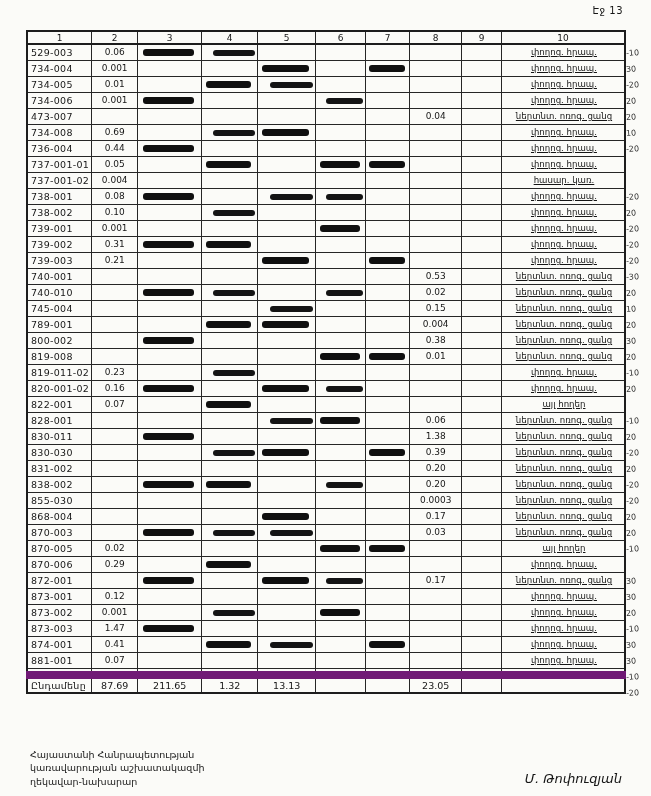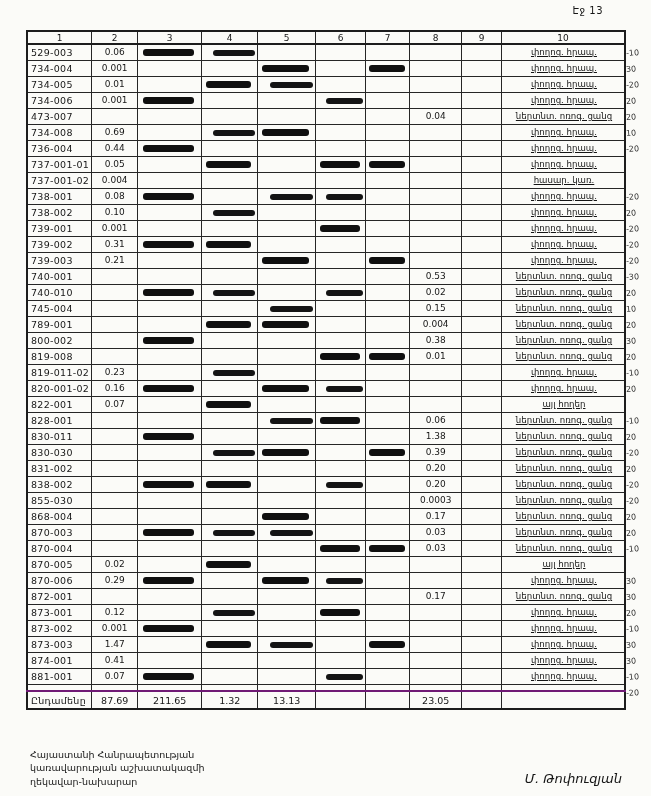--- a/index.html
+++ b/index.html
@@ -7,21 +7,21 @@
   body {
     background: #fbfbf8;
     font-family: "DejaVu Sans", sans-serif;
     color: #161616;
     position: relative;
     overflow: hidden;
   }
   .page-label {
     position: absolute;
     top: 5px;
-    right: 48px;
+    right: 28px;
     font-size: 10px;
     letter-spacing: 0.5px;
   }
   table {
     position: absolute;
     top: 30px;
     left: 26px;
     border-collapse: collapse;
     table-layout: fixed;
     border: 2px solid #1d1d1d;
@@ -36,21 +36,21 @@
     position: relative;
     font-weight: normal;
     text-align: center;
     vertical-align: middle;
   }
   th { height: 13px; border-bottom: 2px solid #1d1d1d; }
   td.c1 { text-align: left; font-size: 9.5px; padding-left: 3px; letter-spacing: 0.3px; }
   td.c10 { text-align: center; font-size: 8.6px; padding-left: 4px; }
   td.u { text-decoration: underline; }
   tr.spacer td { height: 7px; }
-  tr.total td { height: 18px; font-size: 9.5px; border-top: 2px solid #701a75; }
+  tr.total td { height: 18px; font-size: 9.5px; border-top: 8px solid #701a75; }
   tr.total td.c1 { font-size: 9.5px; }
   
   tbody tr:nth-child(3n+1) td:nth-child(3)::after,
   tbody tr:nth-child(4n+2) td:nth-child(5)::after,
   tbody tr:nth-child(5n+3) td:nth-child(4)::after,
   tbody tr:nth-child(4n) td:nth-child(6)::after,
   tbody tr:nth-child(6n+2) td:nth-child(7)::after {
     content: ""; position: absolute; left: 7%; right: 11%; top: 4px; height: 7px;
     background: #0f0f0f; border-radius: 3px;
   }
@@ -485,32 +485,20 @@
         <td class="c3"></td>
         <td class="c4"></td>
         <td class="c5"></td>
         <td class="c6"></td>
         <td class="c7"></td>
         <td class="c8">0.03</td>
         <td class="c9"></td>
         <td class="c10 u">ներտնտ. ոռոգ. ցանց</td>
       </tr>
       <tr>
-        <td class="c1">870-004</td>
-        <td class="c2"></td>
-        <td class="c3"></td>
-        <td class="c4"></td>
-        <td class="c5"></td>
-        <td class="c6"></td>
-        <td class="c7"></td>
-        <td class="c8">0.03</td>
-        <td class="c9"></td>
-        <td class="c10 u">ներտնտ. ոռոգ. ցանց</td>
-      </tr>
-      <tr>
         <td class="c1">870-005</td>
         <td class="c2">0.02</td>
         <td class="c3"></td>
         <td class="c4"></td>
         <td class="c5"></td>
         <td class="c6"></td>
         <td class="c7"></td>
         <td class="c8"></td>
         <td class="c9"></td>
         <td class="c10 u">այլ հողեր</td>

